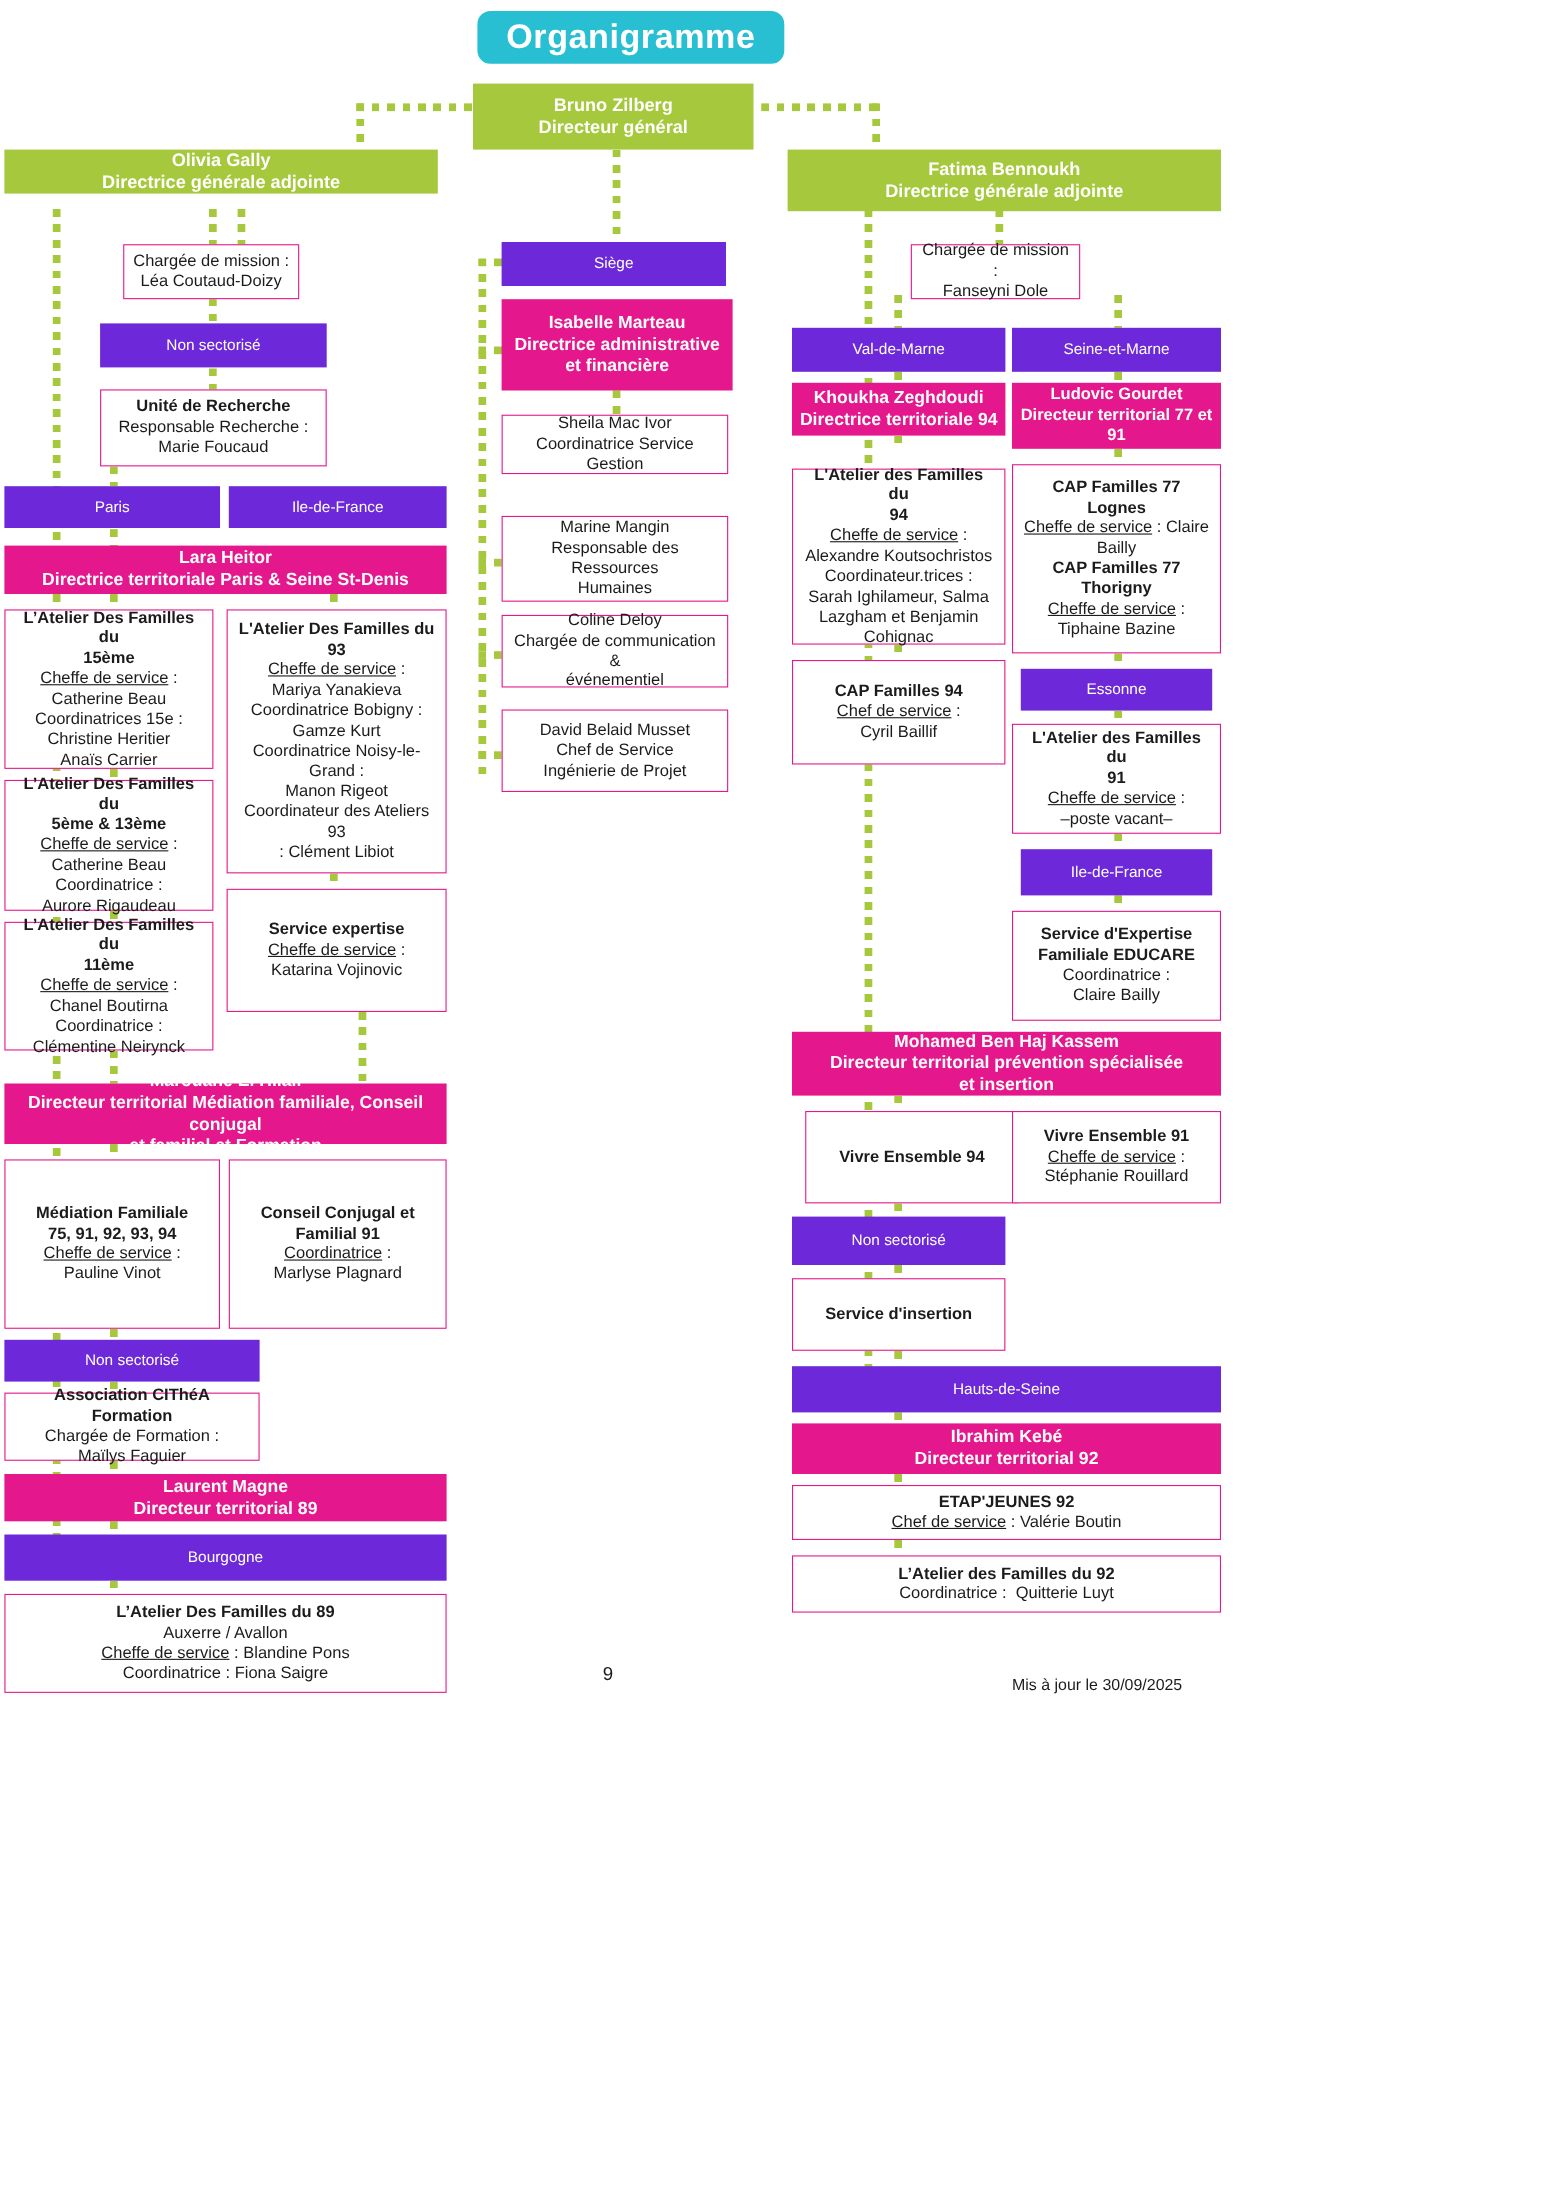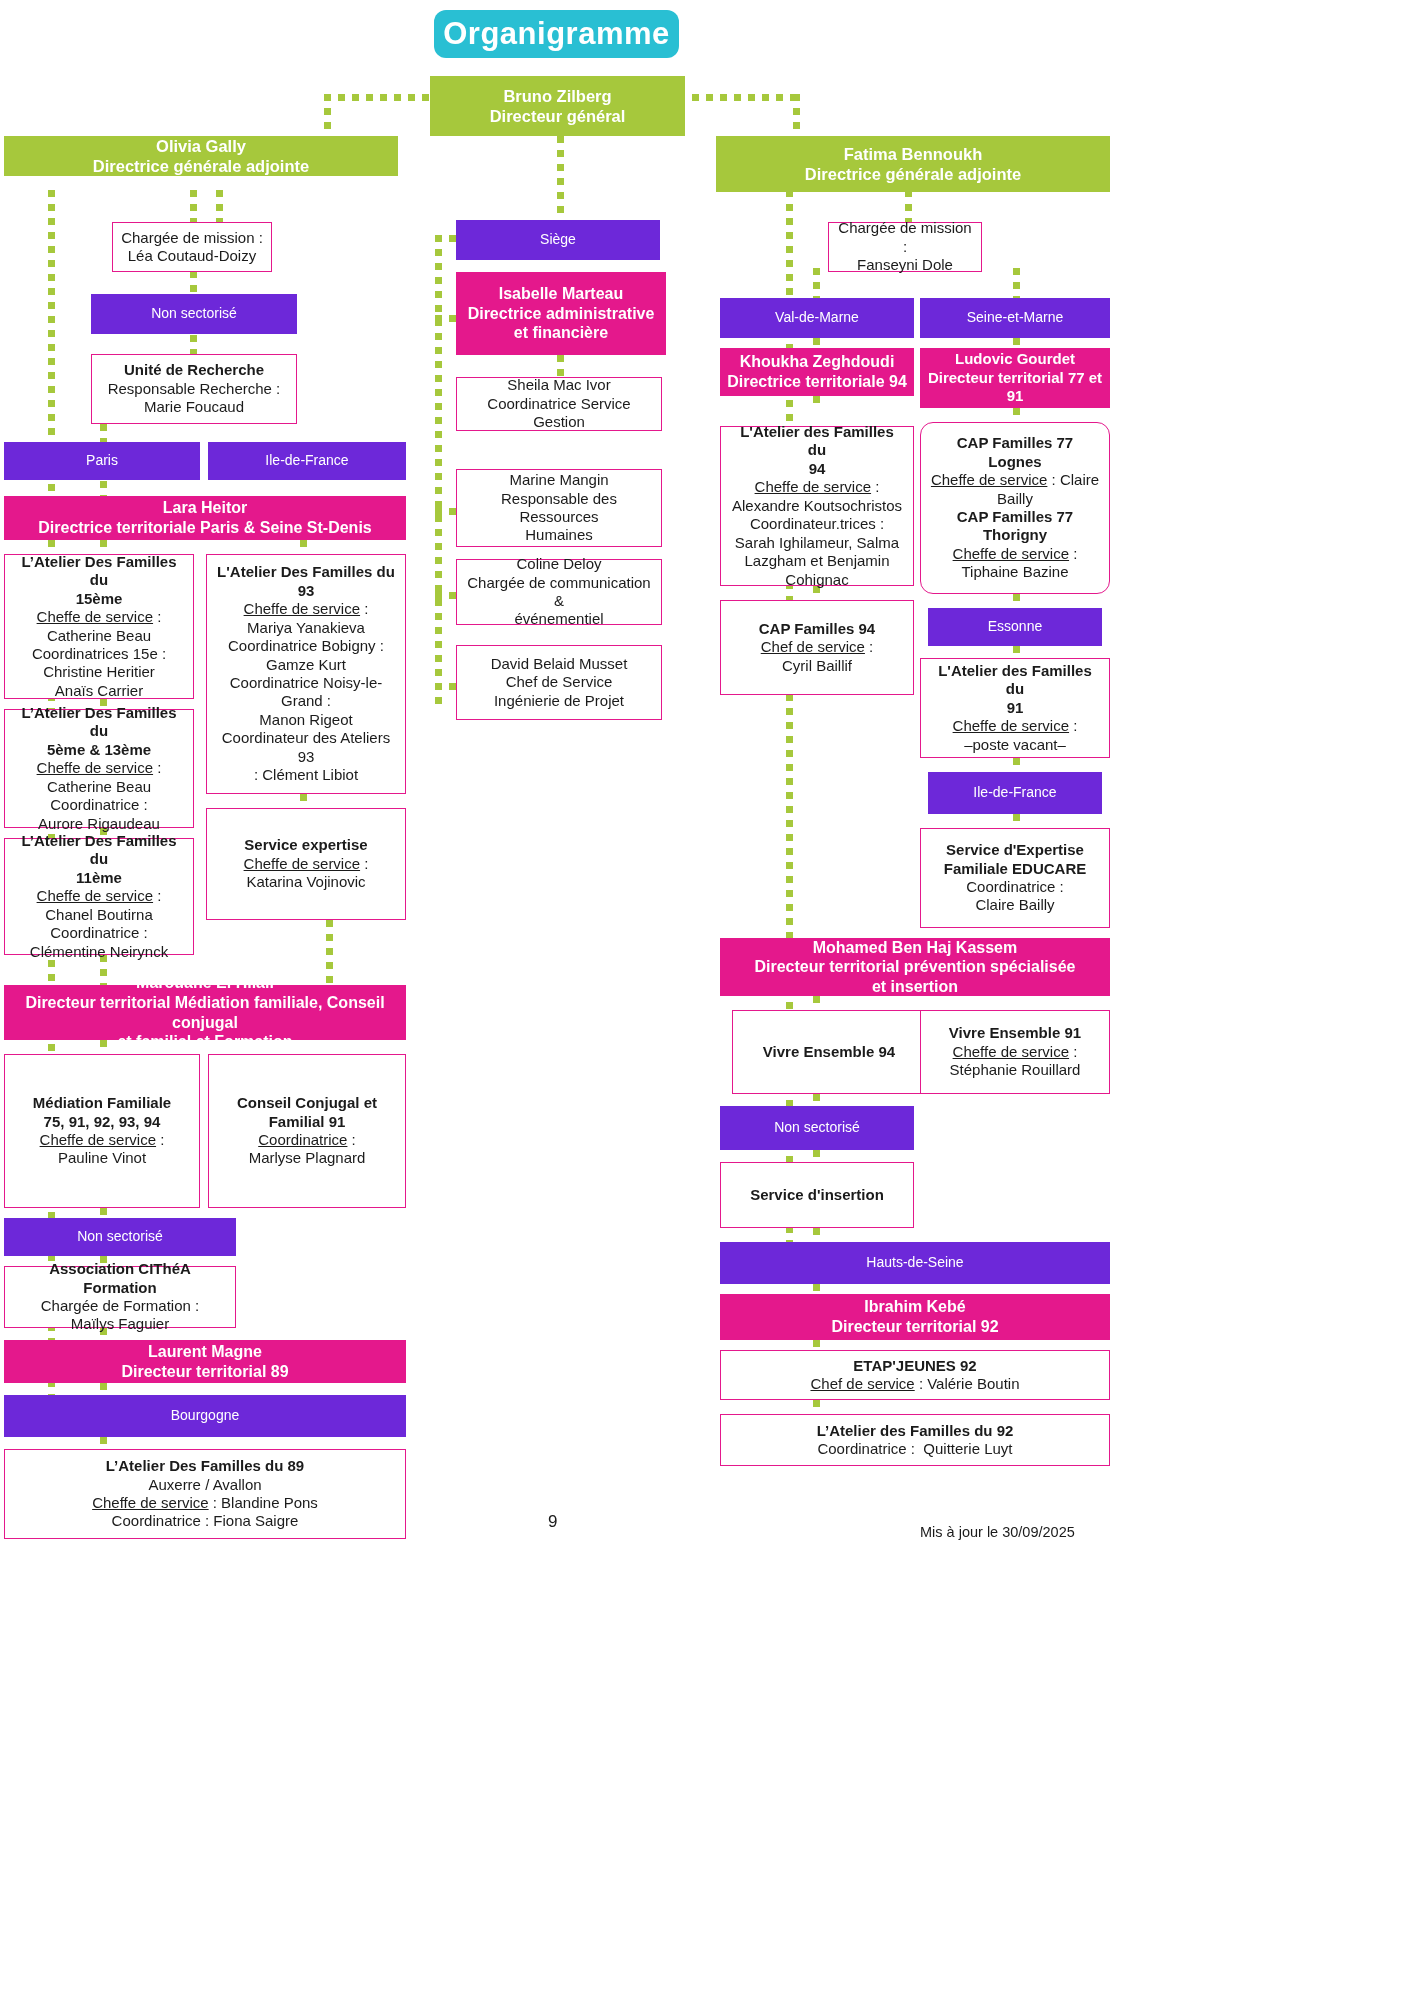--- a/index.html
+++ b/index.html
@@ -84,21 +84,21 @@
     position: absolute;
     font-size: 14.5px;
     color: #1b1b1b;
   }
 </style>
 </head>
 <body>
 
 <div id="chart">
 
-  <div class="title-pill" style="left:434px; top:10px; width:245px; height:48px; font-size:31px;">Organigramme</div>
+  <div class="title-pill" style="left:434px; top:10px; width:279px; height:48px; font-size:31px;">Organigramme</div>
 
   <div class="conn h" style="left:324px; top:94px; width:106px;"></div>
   <div class="conn h" style="left:692px; top:94px; width:108px;"></div>
   <div class="conn v" style="left:324px; top:94px; height:42px;"></div>
   <div class="conn v" style="left:793px; top:94px; height:42px;"></div>
 
   <div class="conn v" style="left:557px; top:136px; height:84px;"></div>
 
   <div class="conn v" style="left:48px; top:190px; height:1230px;"></div>
   <div class="conn v" style="left:216px; top:190px; height:68px;"></div>
@@ -351,21 +351,21 @@
     <span>Lazgham et Benjamin</span>
     <span>Cohignac</span>
   </div>
 
   <div class="node white" style="left:720px; top:600px; width:194px; height:95px;">
     <span class="hd">CAP Familles 94</span>
     <span><span class="ul">Chef de service</span> :</span>
     <span>Cyril Baillif</span>
   </div>
 
-  <div class="node white" style="left:920px; top:422px; width:190px; height:172px;border-radius:13px;">
+  <div class="node white" style="left:920px; top:422px; width:190px; height:172px;">
     <span class="hd">CAP Familles 77</span>
     <span class="hd">Lognes</span>
     <span><span class="ul">Cheffe de service</span> <span>: Claire</span></span>
     <span>Bailly</span>
     <span class="hd">CAP Familles 77</span>
     <span class="hd">Thorigny</span>
     <span><span class="ul">Cheffe de service</span> :</span>
     <span>Tiphaine Bazine</span>
   </div>
 

